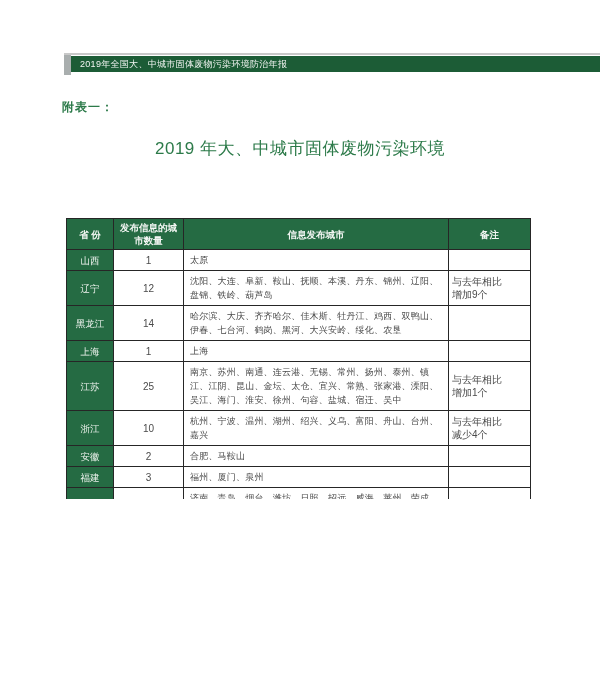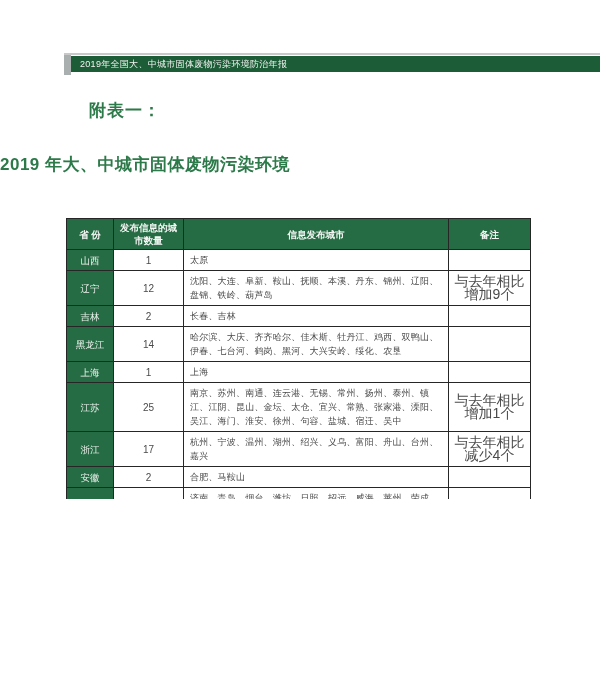--- a/index.html
+++ b/index.html
@@ -27,29 +27,29 @@
     font-size: 9px; line-height: 16px;
     padding-left: 9px;
     letter-spacing: 0.3px;
     white-space: nowrap;
   }
 
   
   .appendix {
     position: absolute; top: 99px; left: 62px;
     color: var(--title-green, #2c7a49);
-    font-size: 17px; font-weight: bold; letter-spacing: 1px; margin-left: 27px;
+    font-size: 12px; font-weight: bold; letter-spacing: 1px;
   }
 
   
   .doc-title {
-    position: absolute; top: 151px; left: 0; width: 600px;
-    text-align: left;
+    position: absolute; top: 135px; left: 0; width: 600px;
+    text-align: center;
     color: var(--title-green, #2c7a49);
-    font-size: 17px; font-weight: bold; line-height: 27px;
+    font-size: 17px; font-weight: normal; line-height: 27px;
     letter-spacing: 0.5px;
   }
 
   
   table.info-table {
     position: absolute; top: 218px; left: 66px;
     width: 464px;
     border-collapse: collapse;
     table-layout: fixed;
     border: 1px solid #0ea5e9;
@@ -86,22 +86,22 @@
   td.cities {
     color: #4a4a4a;
     font-size: 9px;
     text-align: left;
     padding: 3px 6px;
     line-height: 14px;
     letter-spacing: 0.2px;
   }
   td.remark {
     color: #4a4a4a;
-    font-size: 14px;
-    text-align: center;
+    font-size: 10px;
+    text-align: left;
     padding: 3px 3px;
     line-height: 13px;
     white-space: pre-line;
   }
 </style>
 </head>
 <body>
 
 <div class="page">
 
@@ -146,26 +146,20 @@
 
 
   <tr>
     <td class="prov">辽宁</td>
     <td class="cnt">12</td>
     <td class="cities">沈阳、大连、阜新、鞍山、抚顺、本溪、丹东、锦州、辽阳、盘锦、铁岭、葫芦岛</td>
     <td class="remark">与去年相比
 增加9个</td>
   </tr>
 
-  <tr>
-    <td class="prov">吉林</td>
-    <td class="cnt">2</td>
-    <td class="cities">长春、吉林</td>
-    <td class="remark"></td>
-  </tr>
 
   <tr>
     <td class="prov">黑龙江</td>
     <td class="cnt">14</td>
     <td class="cities">哈尔滨、大庆、齐齐哈尔、佳木斯、牡丹江、鸡西、双鸭山、伊春、七台河、鹤岗、黑河、大兴安岭、绥化、农垦</td>
     <td class="remark"></td>
   </tr>
 
   <tr>
     <td class="prov">上海</td>
@@ -177,33 +171,39 @@
   <tr>
     <td class="prov">江苏</td>
     <td class="cnt">25</td>
     <td class="cities">南京、苏州、南通、连云港、无锡、常州、扬州、泰州、镇江、江阴、昆山、金坛、太仓、宜兴、常熟、张家港、溧阳、吴江、海门、淮安、徐州、句容、盐城、宿迁、吴中</td>
     <td class="remark">与去年相比
 增加1个</td>
   </tr>
 
   <tr>
     <td class="prov">浙江</td>
-    <td class="cnt">17</td>
+    <td class="cnt">10</td>
     <td class="cities">杭州、宁波、温州、湖州、绍兴、义乌、富阳、舟山、台州、嘉兴</td>
     <td class="remark">与去年相比
 减少4个</td>
   </tr>
 
   <tr>
     <td class="prov">安徽</td>
     <td class="cnt">2</td>
     <td class="cities">合肥、马鞍山</td>
     <td class="remark"></td>
   </tr>
 
+  <tr>
+    <td class="prov">福建</td>
+    <td class="cnt">3</td>
+    <td class="cities">福州、厦门、泉州</td>
+    <td class="remark"></td>
+  </tr>
 
 
   <tr>
     <td class="prov">山东</td>
     <td class="cnt">20</td>
     <td class="cities">济南、青岛、烟台、潍坊、日照、招远、威海、莱州、荣成、文登、乳山、胶州、东营、莱西、蓬莱、即墨、平度、寿光、临沂、聊城</td>
     <td class="remark"></td>
   </tr>
 </tbody>
   </table>

